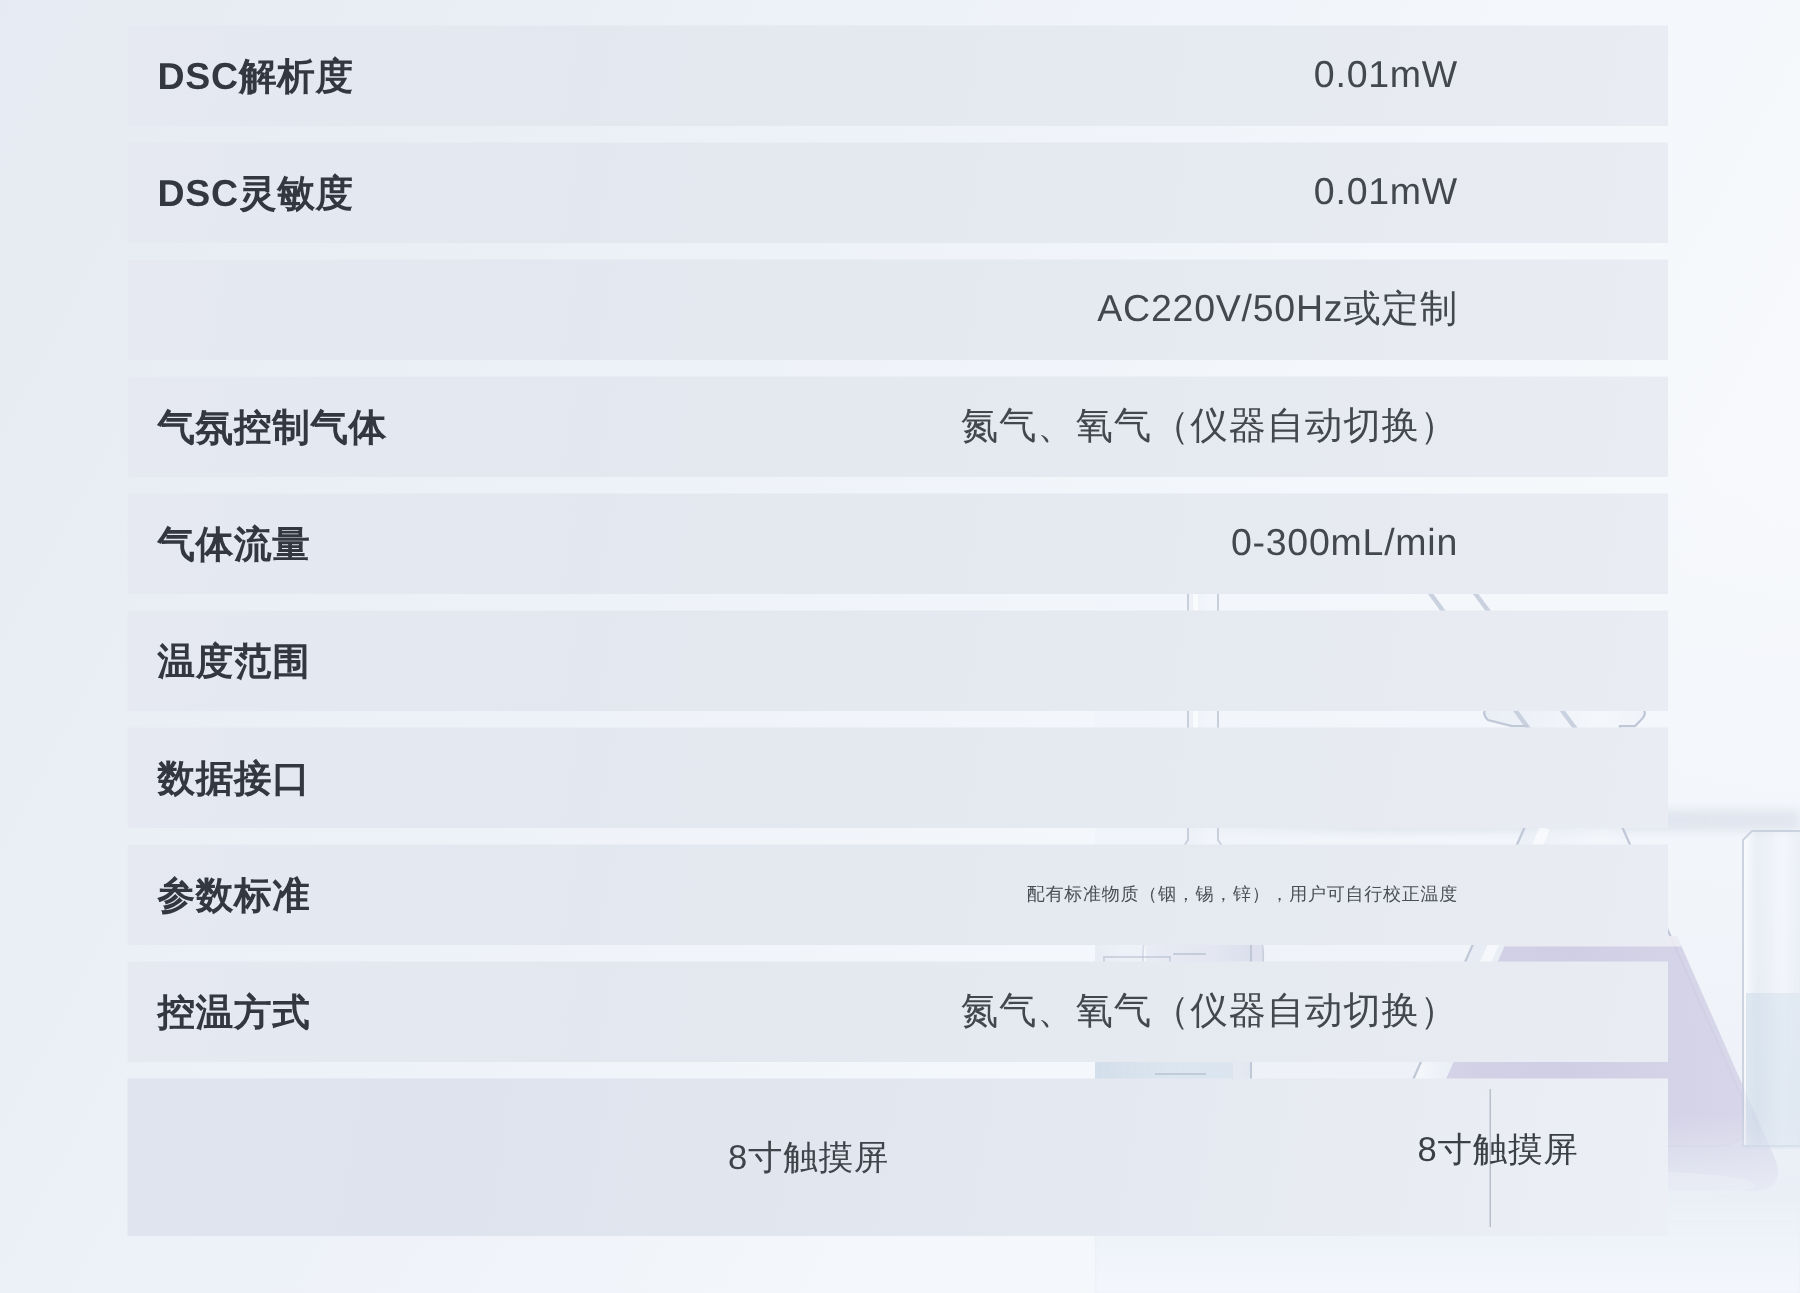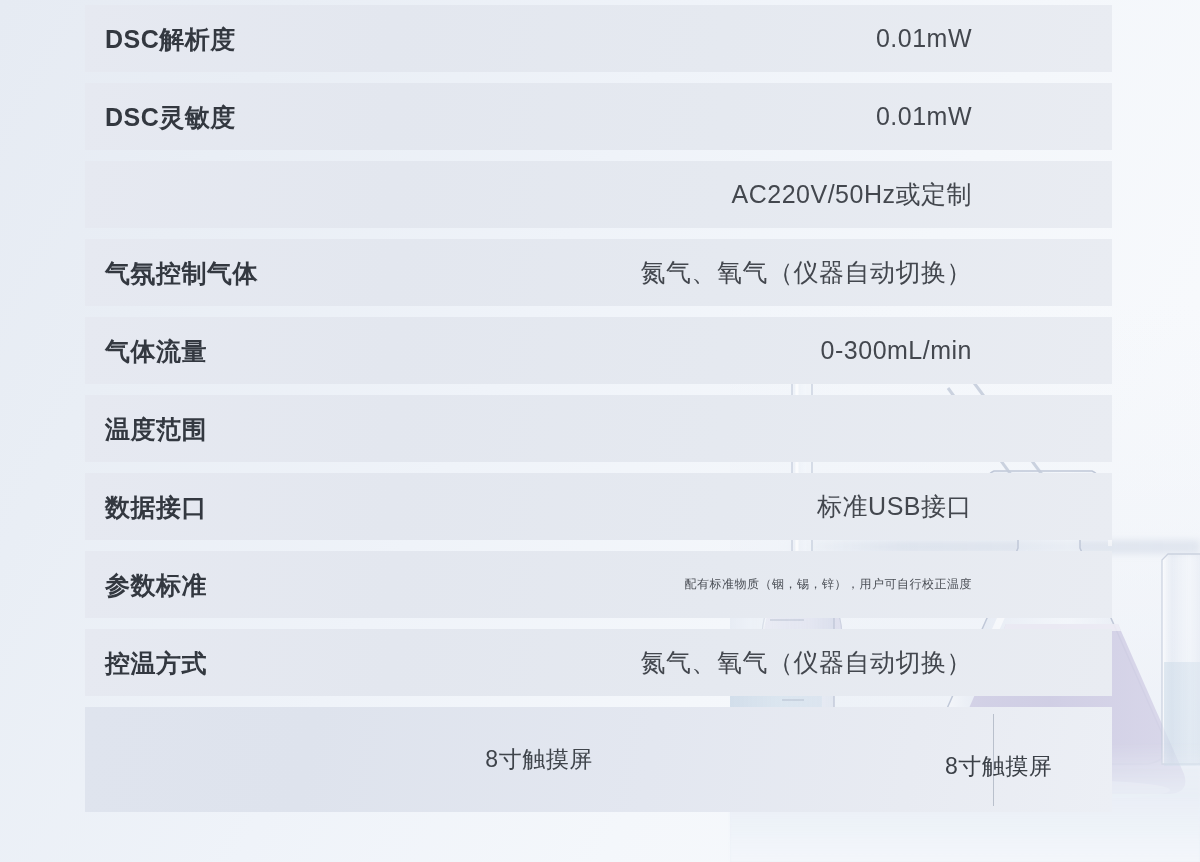--- a/index.html
+++ b/index.html
@@ -52,21 +52,21 @@
   .haze-desk {
     right: 0; bottom: 0; width: 470px; height: 120px;
     background: linear-gradient(180deg, rgba(226,232,242,0) 0%, rgba(233,238,246,.85) 45%, rgba(244,247,251,.95) 100%);
     filter: blur(1px);
   }
 
   
   .spec-table {
     position: absolute;
     left: 85px;
-    top: 5px;
+    top: 17px;
     width: 1027px;
   }
   .spec-row {
     position: relative;
     height: 67px;
     margin-bottom: 11px;
     background: linear-gradient(100deg, #e6e9f1 0%, #e3e7ef 30%, #e5e9f0 62%, #e9ecf2 100%);
     display: flex;
     align-items: center;
     box-sizing: border-box;
@@ -244,21 +244,20 @@
       <div class="spec-label">气体流量</div>
       <div class="spec-value">0-300mL/min</div>
     </div>
 
     <div class="spec-row">
       <div class="spec-label">温度范围</div>
     </div>
 
     <div class="spec-row">
       <div class="spec-label">数据接口</div>
-      <div class="spec-value">标准USB接口</div>
     </div>
 
     <div class="spec-row">
       <div class="spec-label">参数标准</div>
       <div class="spec-value small">配有标准物质（铟，锡，锌），用户可自行校正温度</div>
     </div>
 
     <div class="spec-row">
       <div class="spec-label">控温方式</div>
       <div class="spec-value">氮气、氧气（仪器自动切换）</div>

